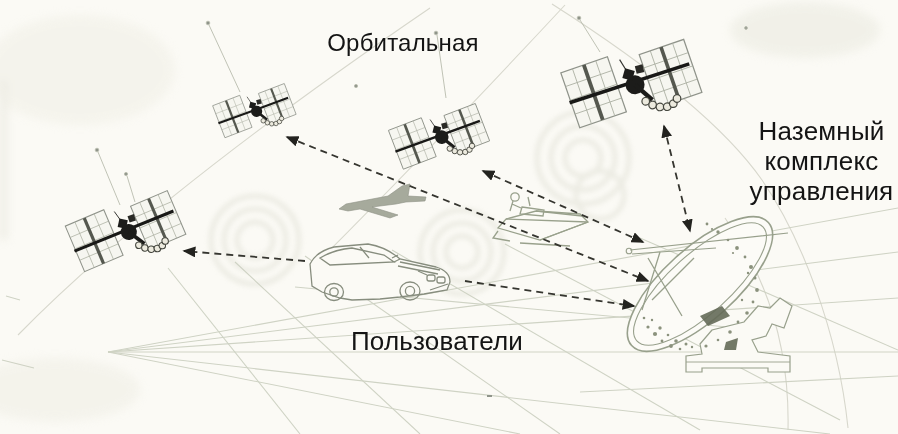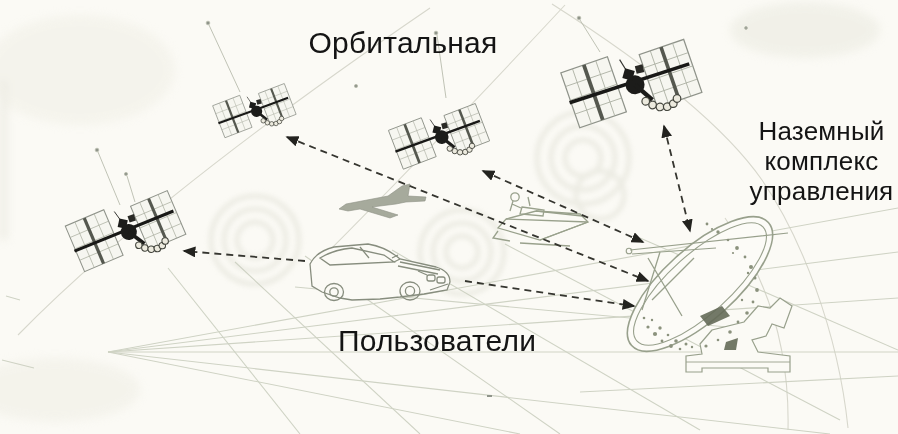--- a/index.html
+++ b/index.html
@@ -6,23 +6,23 @@
   .stage{
     position:relative;width:898px;height:434px;overflow:hidden;
     background:#fbfaf5;
     font-family:"Liberation Sans", sans-serif;
   }
   .stage svg{position:absolute;left:0;top:0;}
   .lbl{
     position:absolute;color:#141414;text-align:center;
     font-weight:400;letter-spacing:0.2px;white-space:nowrap;
   }
-  .lbl-orbital{left:258px;top:27px;width:290px;font-size:30px;line-height:31px;}
+  .lbl-orbital{left:258px;top:27px;width:290px;font-size:24px;line-height:31px;}
   .lbl-ground{left:714px;top:116px;width:215px;font-size:26px;line-height:30px;}
-  .lbl-users{left:326px;top:326px;width:222px;font-size:30px;line-height:30px;}
+  .lbl-users{left:326px;top:326px;width:222px;font-size:26px;line-height:30px;}
   .soft{filter:blur(2.5px);}
   .softer{filter:blur(5px);}
 </style>
 </head>
 <body>
 
 <div class="stage">
 
 <svg width="898" height="434" viewBox="0 0 898 434">
   <defs>

